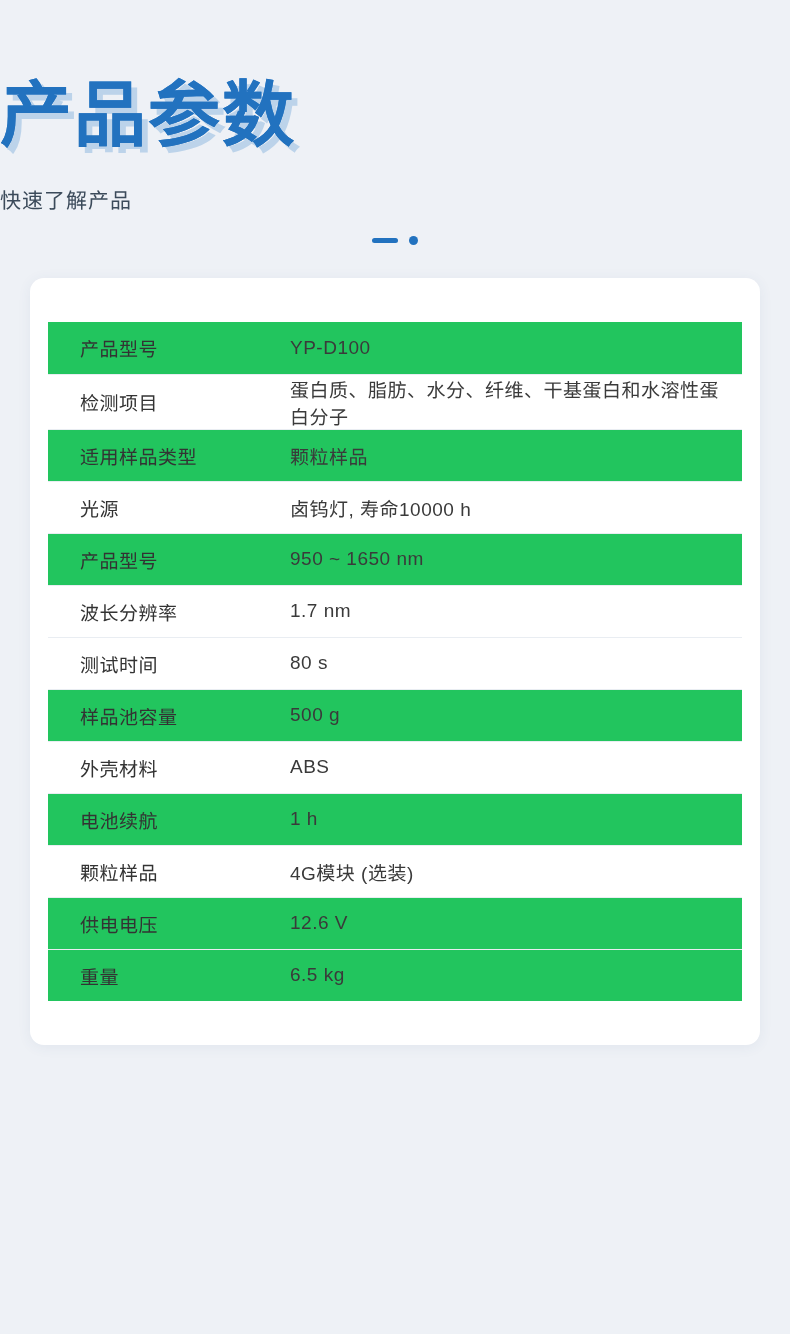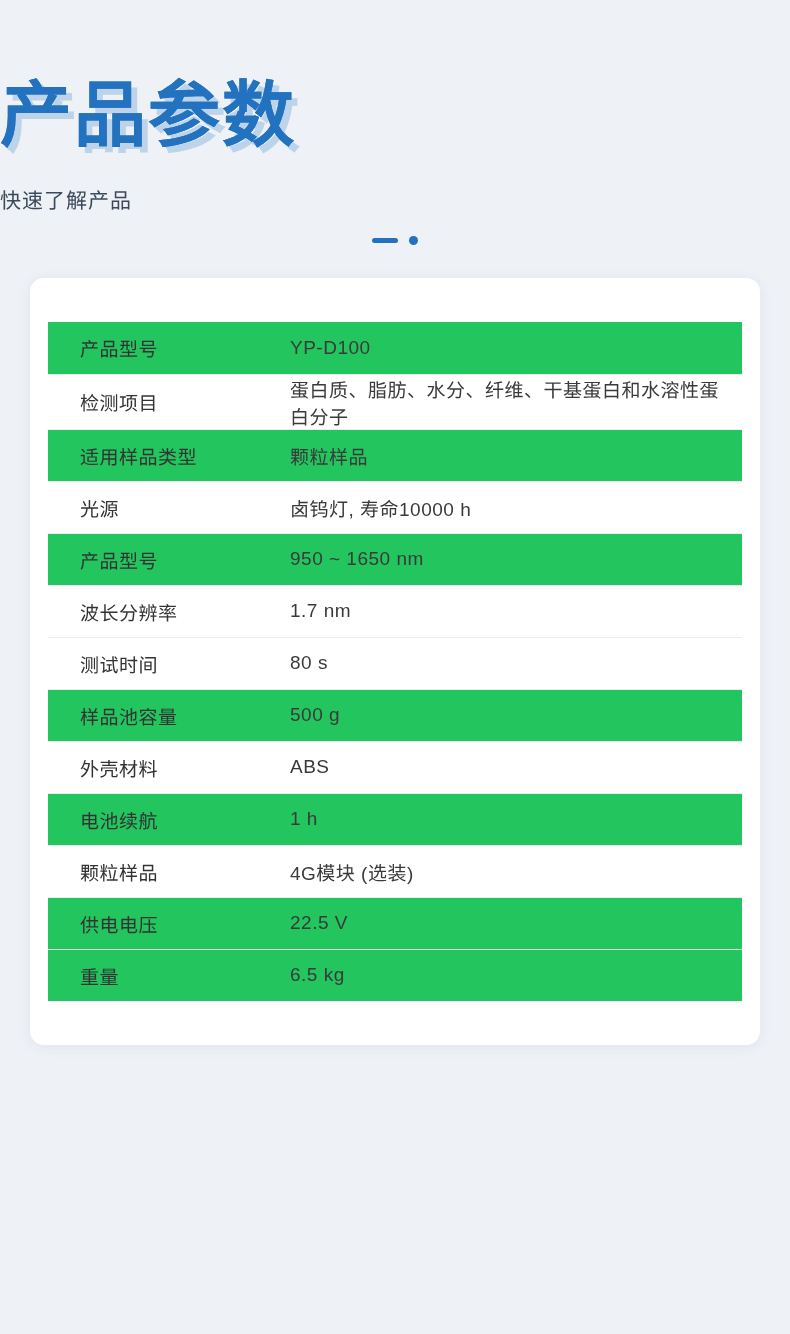--- a/index.html
+++ b/index.html
@@ -188,21 +188,21 @@
           <tr class="alt">
             <td class="label">电池续航</td>
             <td class="value">1 h</td>
           </tr>
           <tr>
             <td class="label">颗粒样品</td>
             <td class="value">4G模块 (选装)</td>
           </tr>
           <tr class="alt">
             <td class="label">供电电压</td>
-            <td class="value">22.5 V</td>
+            <td class="value">12.6 V</td>
           </tr>
           <tr class="alt">
             <td class="label">重量</td>
             <td class="value">6.5 kg</td>
           </tr>
         </tbody>
     </table>
   </div>
 
 </div>

